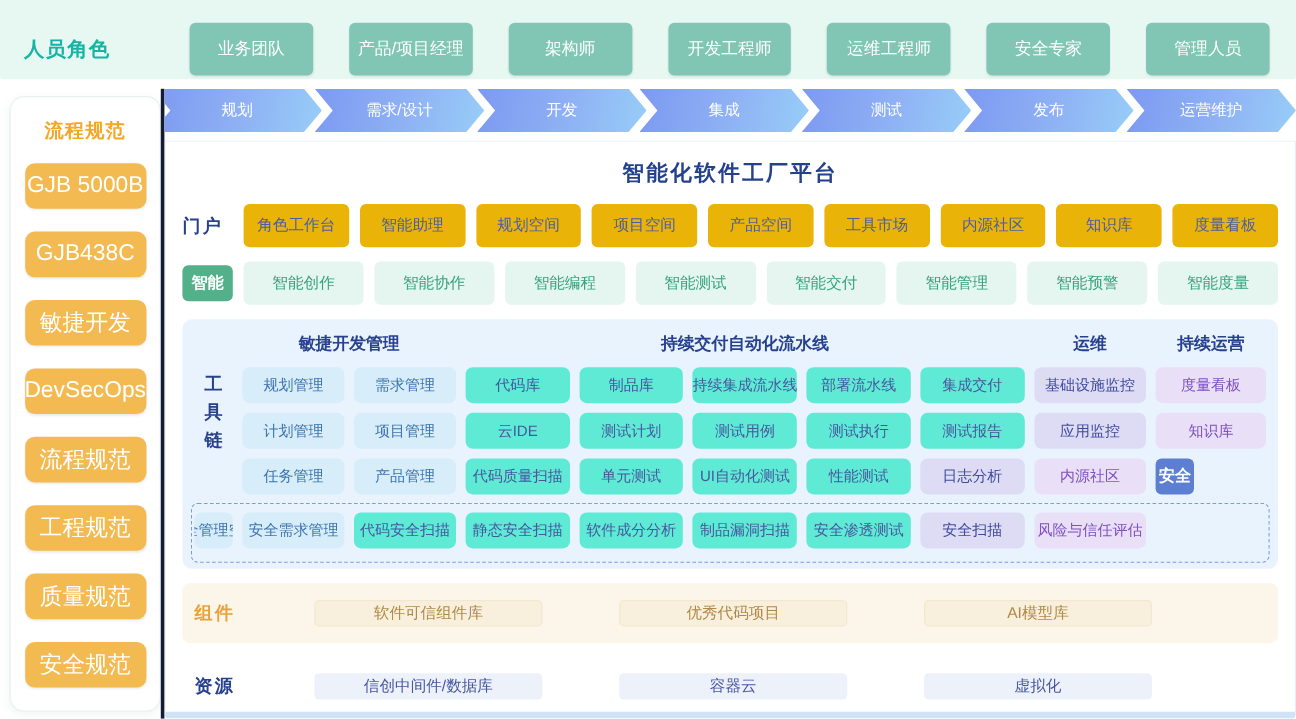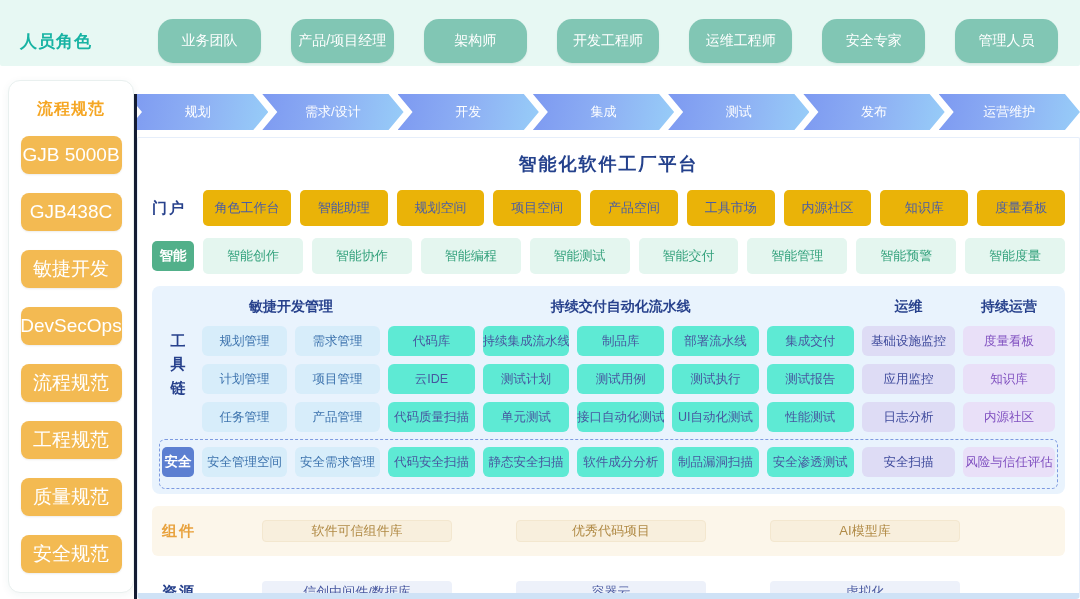--- a/index.html
+++ b/index.html
@@ -9,38 +9,38 @@
     background:#ffffff; color:#27418c;
   }
   
   .top-band {
     height:66px; background:#e7f8f3; display:flex; align-items:center;
     padding:16px 22px 0 20px; gap:30px; border-radius:0 0 2px 2px;
   }
   .roles-title { color:#17b3a3; font-weight:bold; font-size:17px; width:108px; flex:none; letter-spacing:1px; }
   .role-btn {
     flex:1; height:44px; background:#81c6b4; color:#fff; font-size:14px;
-    border-radius:15px; display:flex; align-items:center; justify-content:center;
+    border-radius:5px; display:flex; align-items:center; justify-content:center;
     box-shadow:0 1px 2px rgba(0,0,0,0.08); white-space:nowrap;
   }
   
   .layout { display:flex; padding:0; height:533px; }
   .sidebar {
     width:126px; margin:14px 0 6px 8px; background:#ffffff;
     border:1px solid #e9f0ef; border-radius:12px; box-shadow:0 2px 8px rgba(40,90,80,0.06);
     display:flex; flex-direction:column; align-items:center; padding:18px 12px 12px;
   }
   .specs-title { color:#f5a623; font-weight:bold; font-size:16px; margin-bottom:16px; letter-spacing:1px; }
   .spec-btn {
     width:101px; height:38px; background:#f3ba52; color:#fff; font-size:19px;
     border-radius:8px; display:flex; align-items:center; justify-content:center;
     margin-bottom:19px; white-space:nowrap; box-shadow:0 1px 2px rgba(0,0,0,0.08);
   }
   .spec-btn:last-child { margin-bottom:0; }
-  .main-col { flex:1; margin-top:28px; border-left:3px solid #141c33; display:flex; flex-direction:column; overflow:hidden; }
+  .main-col { flex:1; margin-top:8px; border-left:3px solid #141c33; display:flex; flex-direction:column; overflow:hidden; }
   
   .chevron-bar { display:flex; height:36px; margin:0 0 7px 0; overflow:hidden; }
   .chev {
     flex:1; position:relative; color:#fff; font-size:13px;
     display:flex; align-items:center; justify-content:center;
     background:linear-gradient(100deg,#7d99f1 0%,#8fb2f4 55%,#97cdf8 100%);
     clip-path:polygon(0 0, calc(100% - 15px) 0, 100% 50%, calc(100% - 15px) 100%, 0 100%, 15px 50%);
     margin-left:-6px;
   }
   .chev:first-child { margin-left:-10px; }
@@ -177,42 +177,41 @@
           <span>链</span>
         </div>
         <div class="tc-head" style="grid-column:2 / span 2;">敏捷开发管理</div>
         <div class="tc-head" style="grid-column:4 / span 5;">持续交付自动化流水线</div>
         <div class="tc-head" style="grid-column:9;">运维</div>
         <div class="tc-head" style="grid-column:10;">持续运营</div>
 
         <div class="tbtn cyan">规划管理</div>
         <div class="tbtn cyan">需求管理</div>
         <div class="tbtn lav">代码库</div>
+        <div class="tbtn lav">制品库</div>
         <div class="tbtn lav">持续集成流水线</div>
-        <div class="tbtn lav">制品库</div>
         <div class="tbtn lav">部署流水线</div>
         <div class="tbtn lav">集成交付</div>
         <div class="tbtn ops">基础设施监控</div>
         <div class="tbtn pur">度量看板</div>
 
         <div class="tbtn cyan">计划管理</div>
         <div class="tbtn cyan">项目管理</div>
         <div class="tbtn lav">云IDE</div>
         <div class="tbtn lav">测试计划</div>
         <div class="tbtn lav">测试用例</div>
         <div class="tbtn lav">测试执行</div>
         <div class="tbtn lav">测试报告</div>
         <div class="tbtn ops">应用监控</div>
         <div class="tbtn pur">知识库</div>
 
         <div class="tbtn cyan">任务管理</div>
         <div class="tbtn cyan">产品管理</div>
         <div class="tbtn lav">代码质量扫描</div>
         <div class="tbtn lav">单元测试</div>
-        <div class="tbtn lav">接口自动化测试</div>
         <div class="tbtn lav">UI自动化测试</div>
         <div class="tbtn lav">性能测试</div>
         <div class="tbtn ops">日志分析</div>
         <div class="tbtn pur">内源社区</div>
 
         <div class="badge sec" style="width:32px;">安全</div>
         <div class="tbtn cyan">安全管理空间</div>
         <div class="tbtn cyan">安全需求管理</div>
         <div class="tbtn lav">代码安全扫描</div>
         <div class="tbtn lav">静态安全扫描</div>

